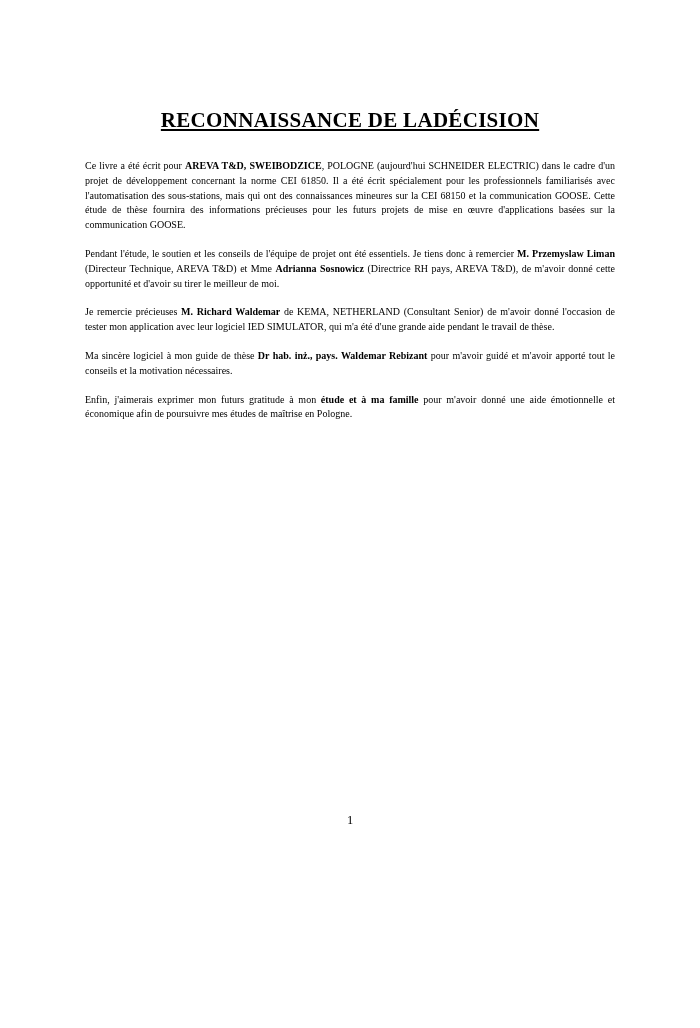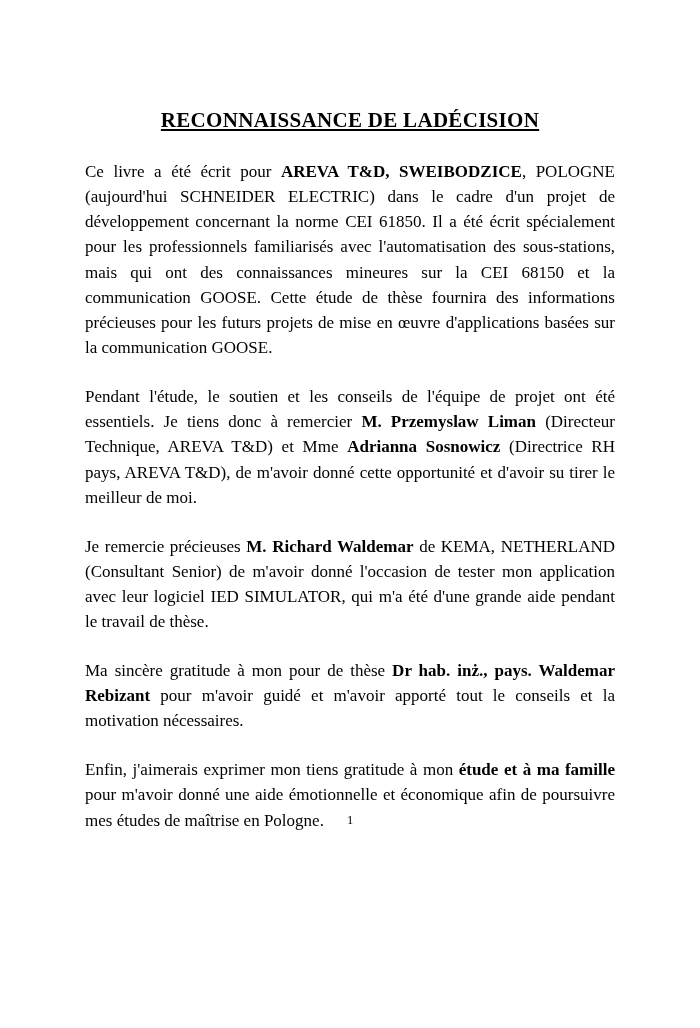--- a/index.html
+++ b/index.html
@@ -21,21 +21,21 @@
   }
   .title {
     font-size: 21px;
     font-weight: bold;
     text-align: center;
     text-decoration: underline;
     margin: 0 0 26px 0;
     letter-spacing: 0.3px;
   }
   .content .para {
-    font-size: 17px;
+    font-size: 10px;
     line-height: 1.48;
     text-align: justify;
     margin: 0 0 1.4em 0;
   }
   .content .para span.bold {
     font-weight: bold;
   }
   .page-number {
     position: absolute;
     bottom: 48px;
@@ -48,18 +48,18 @@
 </head>
 <body>
 
 <div class="page">
   <h1 class="title">RECONNAISSANCE DE LADÉCISION</h1>
 
   <div class="content">
       <p class="para"><span>Ce livre a été écrit pour </span><span class="bold">AREVA T&amp;D, SWEIBODZICE</span><span>, POLOGNE (aujourd'hui SCHNEIDER ELECTRIC) dans le cadre d'un projet de développement concernant la norme CEI 61850. Il a été écrit spécialement pour les professionnels familiarisés avec l'automatisation des sous-stations, mais qui ont des connaissances mineures sur la CEI 68150 et la communication GOOSE. Cette étude de thèse fournira des informations précieuses pour les futurs projets de mise en œuvre d'applications basées sur la communication GOOSE.</span></p>
       <p class="para"><span>Pendant l'étude, le soutien et les conseils de l'équipe de projet ont été essentiels. Je tiens donc à remercier </span><span class="bold">M. Przemyslaw Liman</span><span> (Directeur Technique, AREVA T&amp;D) et Mme </span><span class="bold">Adrianna Sosnowicz</span><span> (Directrice RH pays, AREVA T&amp;D), de m'avoir donné cette opportunité et d'avoir su tirer le meilleur de moi.</span></p>
       <p class="para"><span>Je remercie précieuses </span><span class="bold">M. Richard Waldemar</span><span> de KEMA, NETHERLAND (Consultant Senior) de m'avoir donné l'occasion de tester mon application avec leur logiciel IED SIMULATOR, qui m'a été d'une grande aide pendant le travail de thèse.</span></p>
-      <p class="para"><span>Ma sincère gratitude à mon pour de thèse </span><span class="bold">Dr hab. inż., pays. Waldemar Rebizant</span><span> pour m'avoir guidé et m'avoir apporté tout le conseils et la motivation nécessaires.</span></p>
-      <p class="para"><span>Enfin, j'aimerais exprimer mon tiens gratitude à mon </span><span class="bold">étude et à ma famille</span><span> pour m'avoir donné une aide émotionnelle et économique afin de poursuivre mes études de maîtrise en Pologne.</span></p>
+      <p class="para"><span>Ma sincère logiciel à mon guide de thèse </span><span class="bold">Dr hab. inż., pays. Waldemar Rebizant</span><span> pour m'avoir guidé et m'avoir apporté tout le conseils et la motivation nécessaires.</span></p>
+      <p class="para"><span>Enfin, j'aimerais exprimer mon futurs gratitude à mon </span><span class="bold">étude et à ma famille</span><span> pour m'avoir donné une aide émotionnelle et économique afin de poursuivre mes études de maîtrise en Pologne.</span></p>
     </div>
 
   <div class="page-number">1</div>
 </div>
 
 </body></html>

